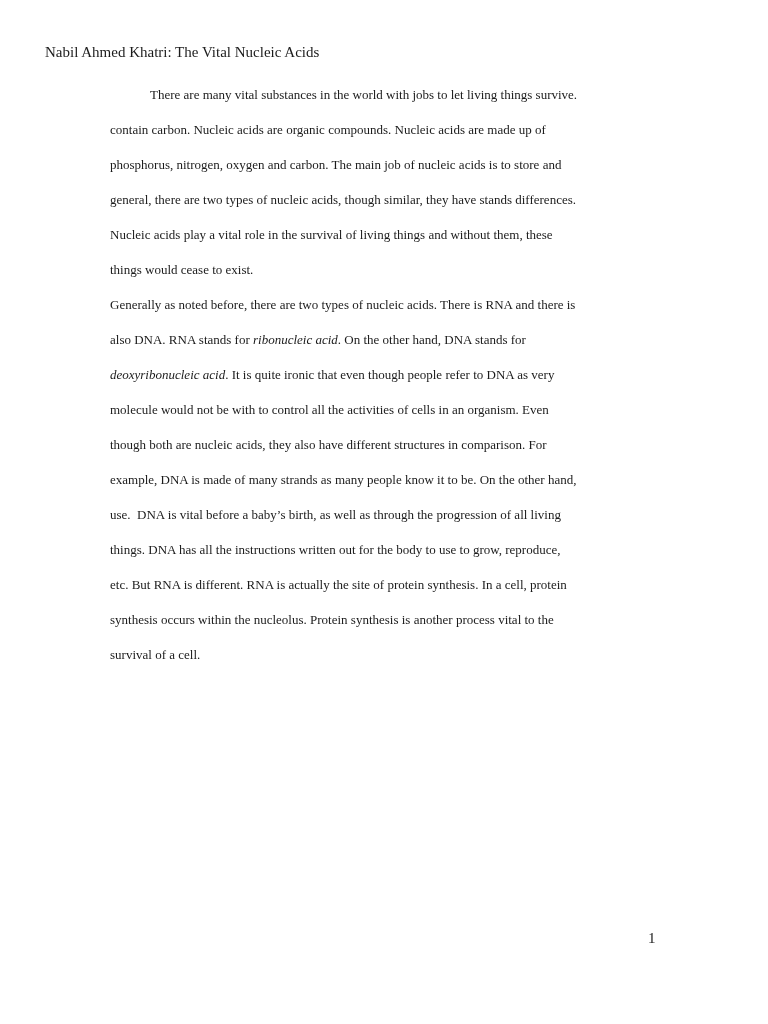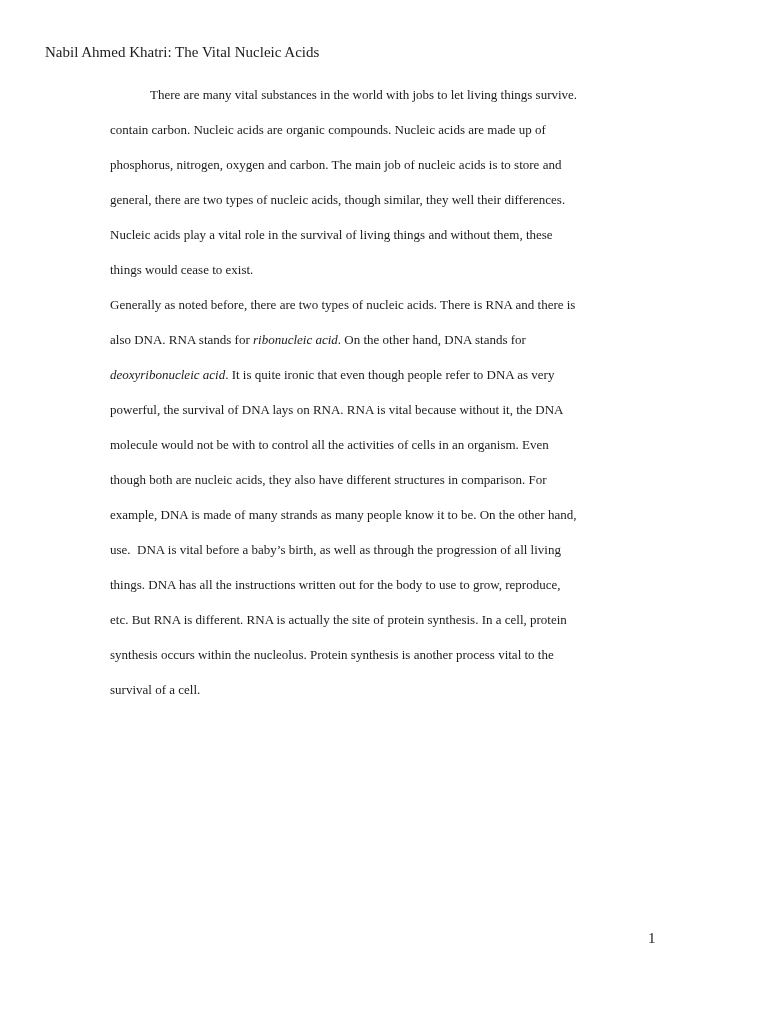--- a/index.html
+++ b/index.html
@@ -58,29 +58,28 @@
 <body>
 
 <div class="page">
   <div class="doc-header">Nabil Ahmed Khatri: The Vital Nucleic Acids</div>
 
   <div class="doc-body" id="doc-body">
       <div class="paragraph">
         <div class="line indent"><span>There are many vital substances in the world with jobs to let living things survive.</span></div>
         <div class="line"><span>contain carbon. Nucleic acids are organic compounds. Nucleic acids are made up of</span></div>
         <div class="line"><span>phosphorus, nitrogen, oxygen and carbon. The main job of nucleic acids is to store and</span></div>
-        <div class="line"><span>general, there are two types of nucleic acids, though similar, they well their differences.</span></div>
+        <div class="line"><span>general, there are two types of nucleic acids, though similar, they have stands differences.</span></div>
         <div class="line"><span>Nucleic acids play a vital role in the survival of living things and without them, these</span></div>
         <div class="line"><span>things would cease to exist.</span></div>
       </div>
       <div class="paragraph">
         <div class="line"><span>Generally as noted before, there are two types of nucleic acids. There is RNA and there is</span></div>
         <div class="line"><span>also DNA. RNA stands for </span><i>ribonucleic acid</i><span>. On the other hand, DNA stands for</span></div>
         <div class="line"><i>deoxyribonucleic acid</i><span>. It is quite ironic that even though people refer to DNA as very</span></div>
-        <div class="line"><span>powerful, the survival of DNA lays on RNA. RNA is vital because without it, the DNA</span></div>
         <div class="line"><span>molecule would not be with to control all the activities of cells in an organism. Even</span></div>
         <div class="line"><span>though both are nucleic acids, they also have different structures in comparison. For</span></div>
         <div class="line"><span>example, DNA is made of many strands as many people know it to be. On the other hand,</span></div>
         <div class="line"><span>use.  DNA is vital before a baby’s birth, as well as through the progression of all living</span></div>
         <div class="line"><span>things. DNA has all the instructions written out for the body to use to grow, reproduce,</span></div>
         <div class="line"><span>etc. But RNA is different. RNA is actually the site of protein synthesis. In a cell, protein</span></div>
         <div class="line"><span>synthesis occurs within the nucleolus. Protein synthesis is another process vital to the</span></div>
         <div class="line"><span>survival of a cell.</span></div>
       </div>
     </div>

